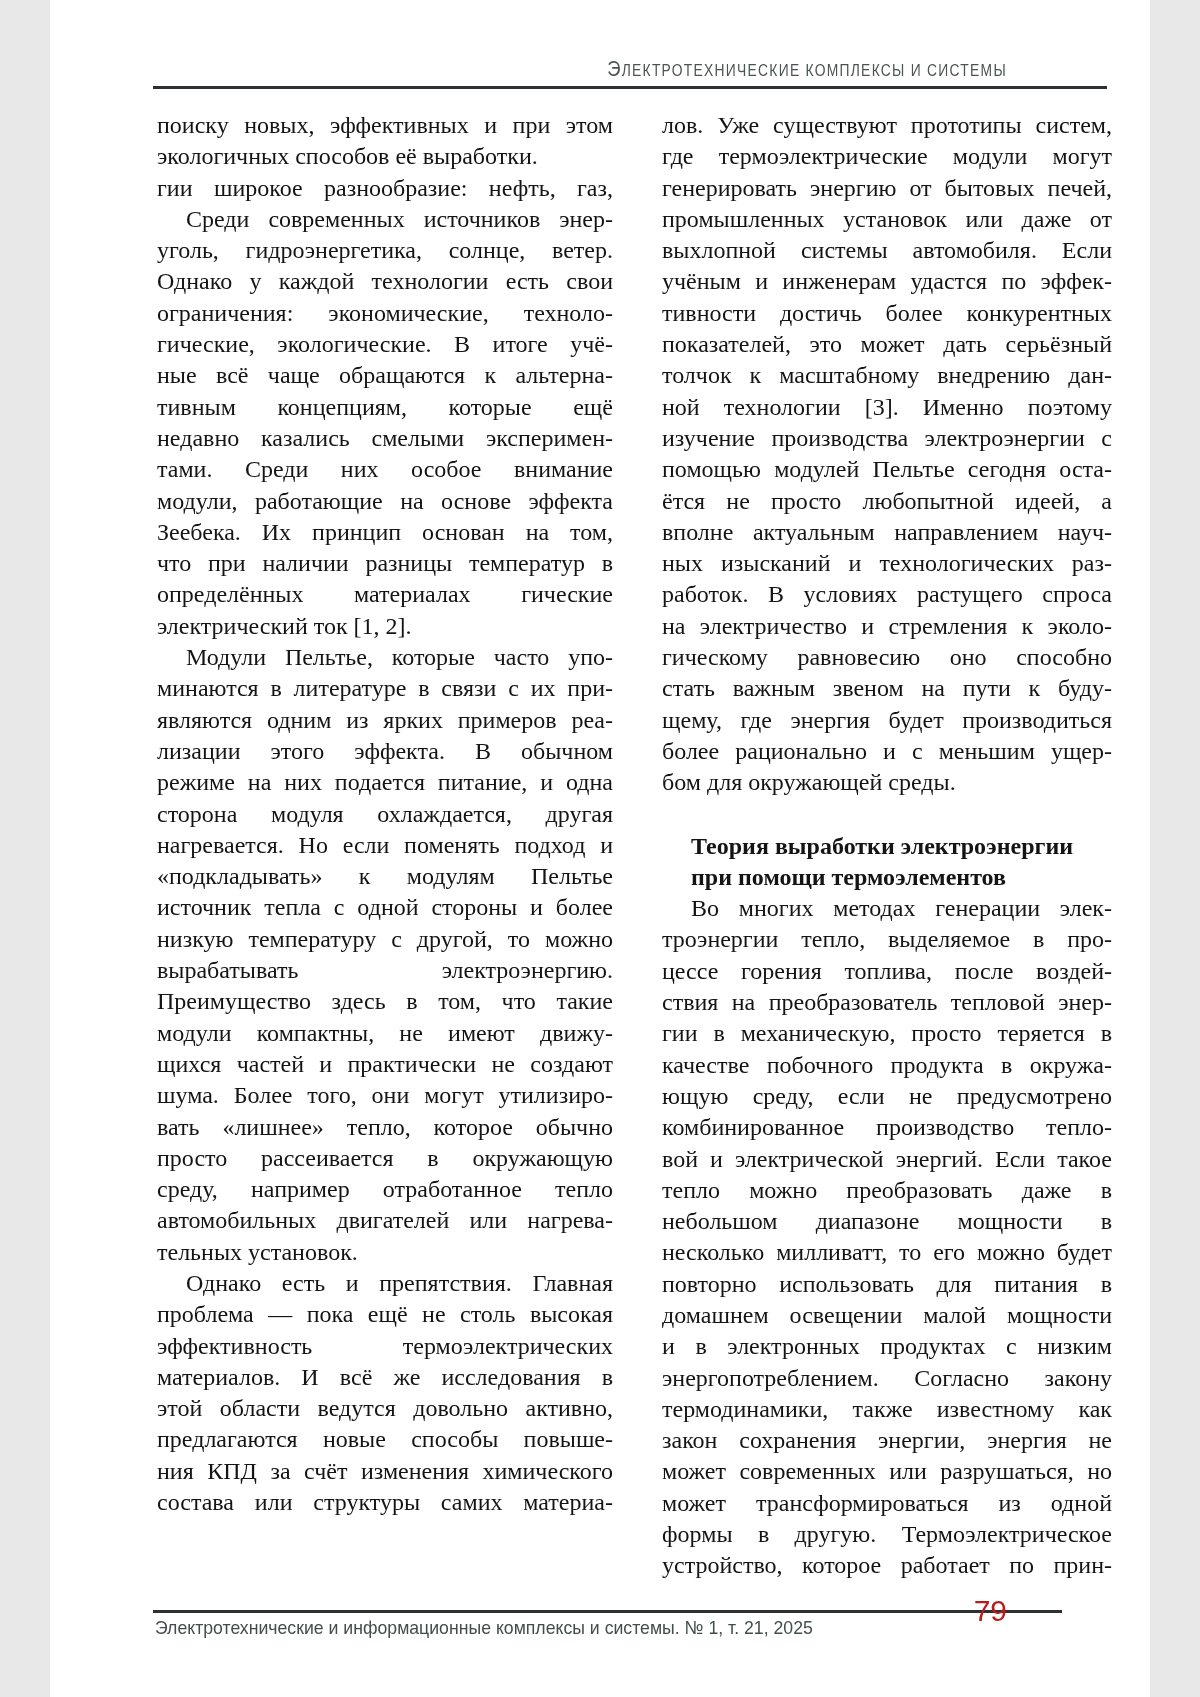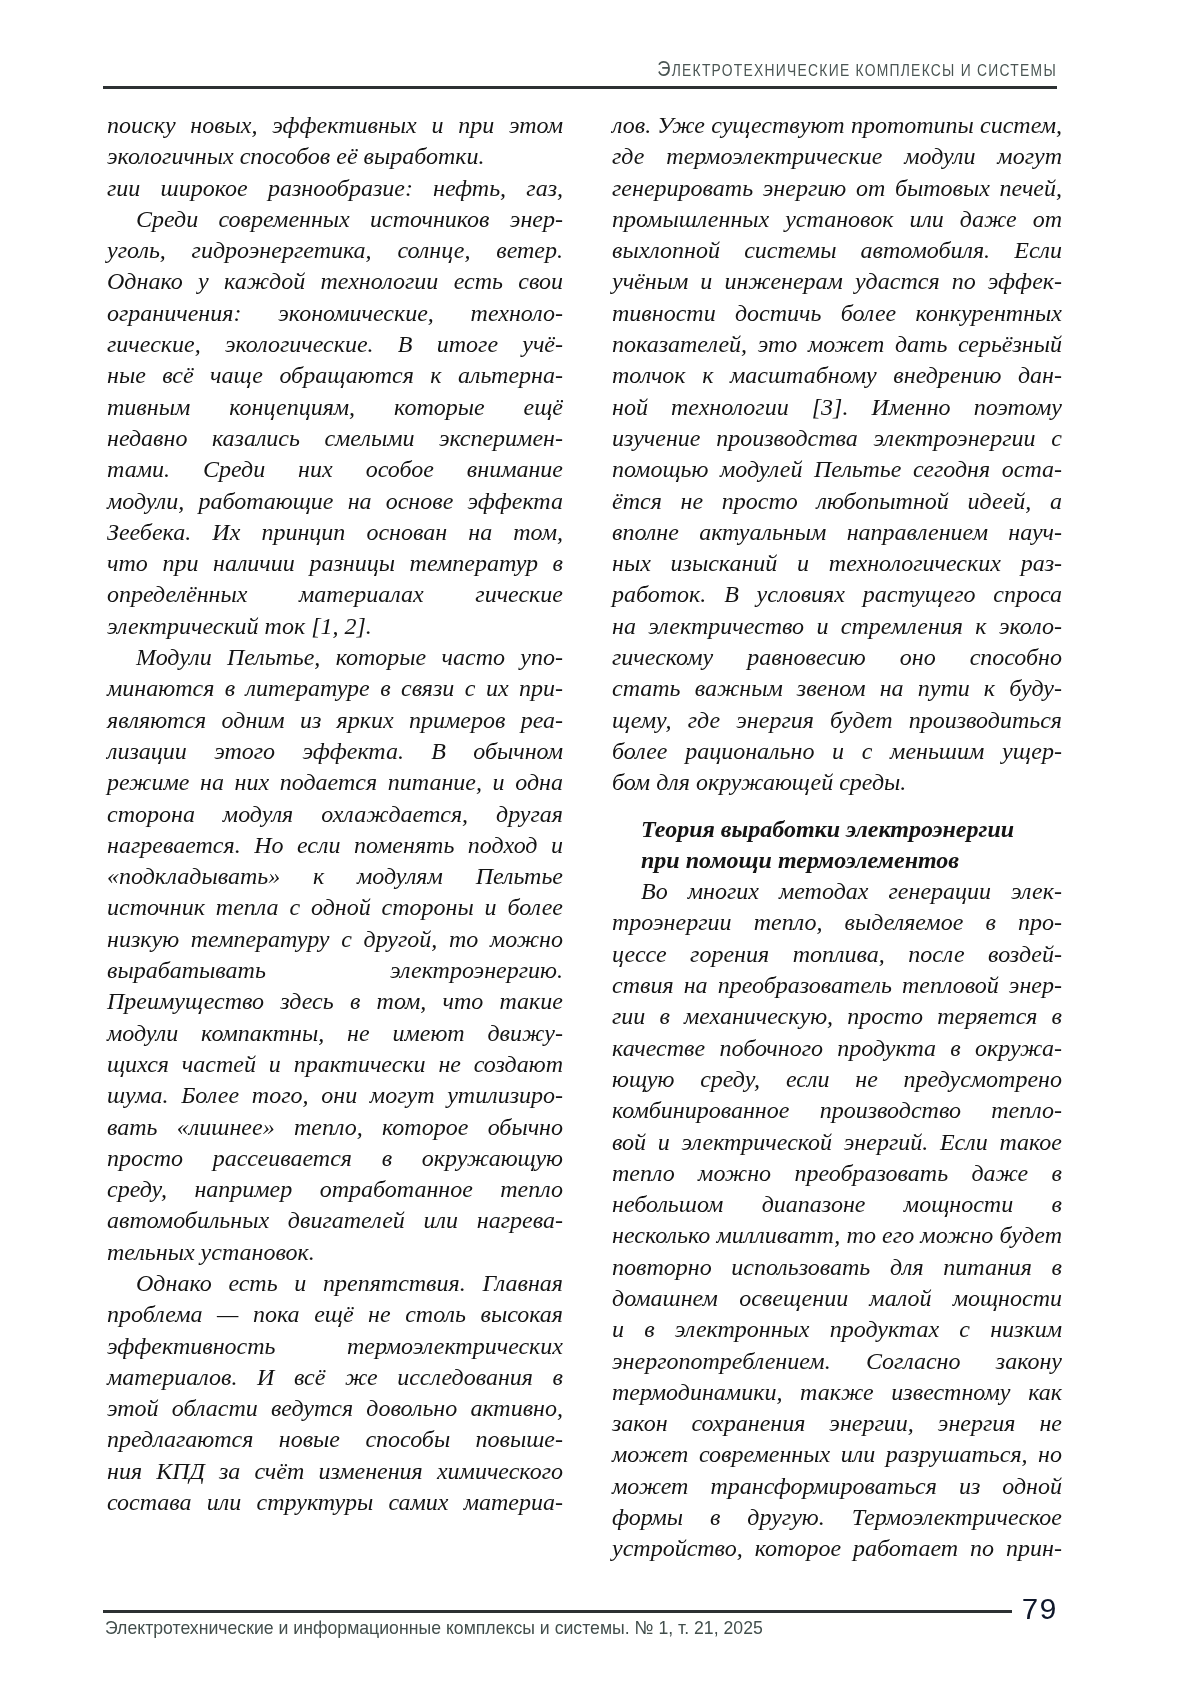--- a/index.html
+++ b/index.html
@@ -1,18 +1,18 @@
 <!DOCTYPE html>
 <html lang="ru"><head>
 <meta charset="utf-8">
 <style>
   html,body{margin:0;padding:0;background:#e8e8e8;}
   .page{
     position:relative;
-    width:1200px;height:1697px;
+    width:1100px;height:1697px;
     background:#ffffff;
     margin:0 auto;
     overflow:hidden;
     font-family:"Liberation Serif", serif;
     color:#141414;
   }
   
   .running-title{
     position:absolute;
     right:143px;top:56px;
@@ -29,43 +29,42 @@
     position:absolute;
     height:3px;
     background:#2d3133;
   }
   .header-rule{left:103px;width:954px;top:86px;}
   
   .column{
     position:absolute;
     top:110px;
     font-size:24px;
-    font-style:italic;
   }
   .col-left{left:107px;width:456px;}
   .col-right{left:612px;width:450px;}
   .line{
     height:31.3px;
     line-height:31.3px;
     text-align:left;
     overflow:visible;
   }
   .line.justify{text-align:justify;text-align-last:justify;}
   .line.indent{text-indent:29px;}
   .line.bold{font-weight:bold;}
-  .line.gap-above{margin-top:15px;}
+  .line.gap-above{margin-top:32px;}
   .line.spread{text-justify:inter-character;}
   
   .footer-rule{left:103px;width:909px;top:1610px;}
   .page-number{
     position:absolute;
     right:143px;top:1594px;
-    font-family:Liberation Mono, monospace;
+    font-family:Liberation Sans, sans-serif;
     font-size:30px;
-    color:#0f172a;
+    color:#b91c1c;
   }
   .footer-journal{
     position:absolute;
     left:105px;top:1617px;
     white-space:nowrap;
     font-family:"Liberation Sans", sans-serif;
     font-size:19px;
     color:#424e4c;
     transform:scaleX(0.93);
     transform-origin:0 50%;

